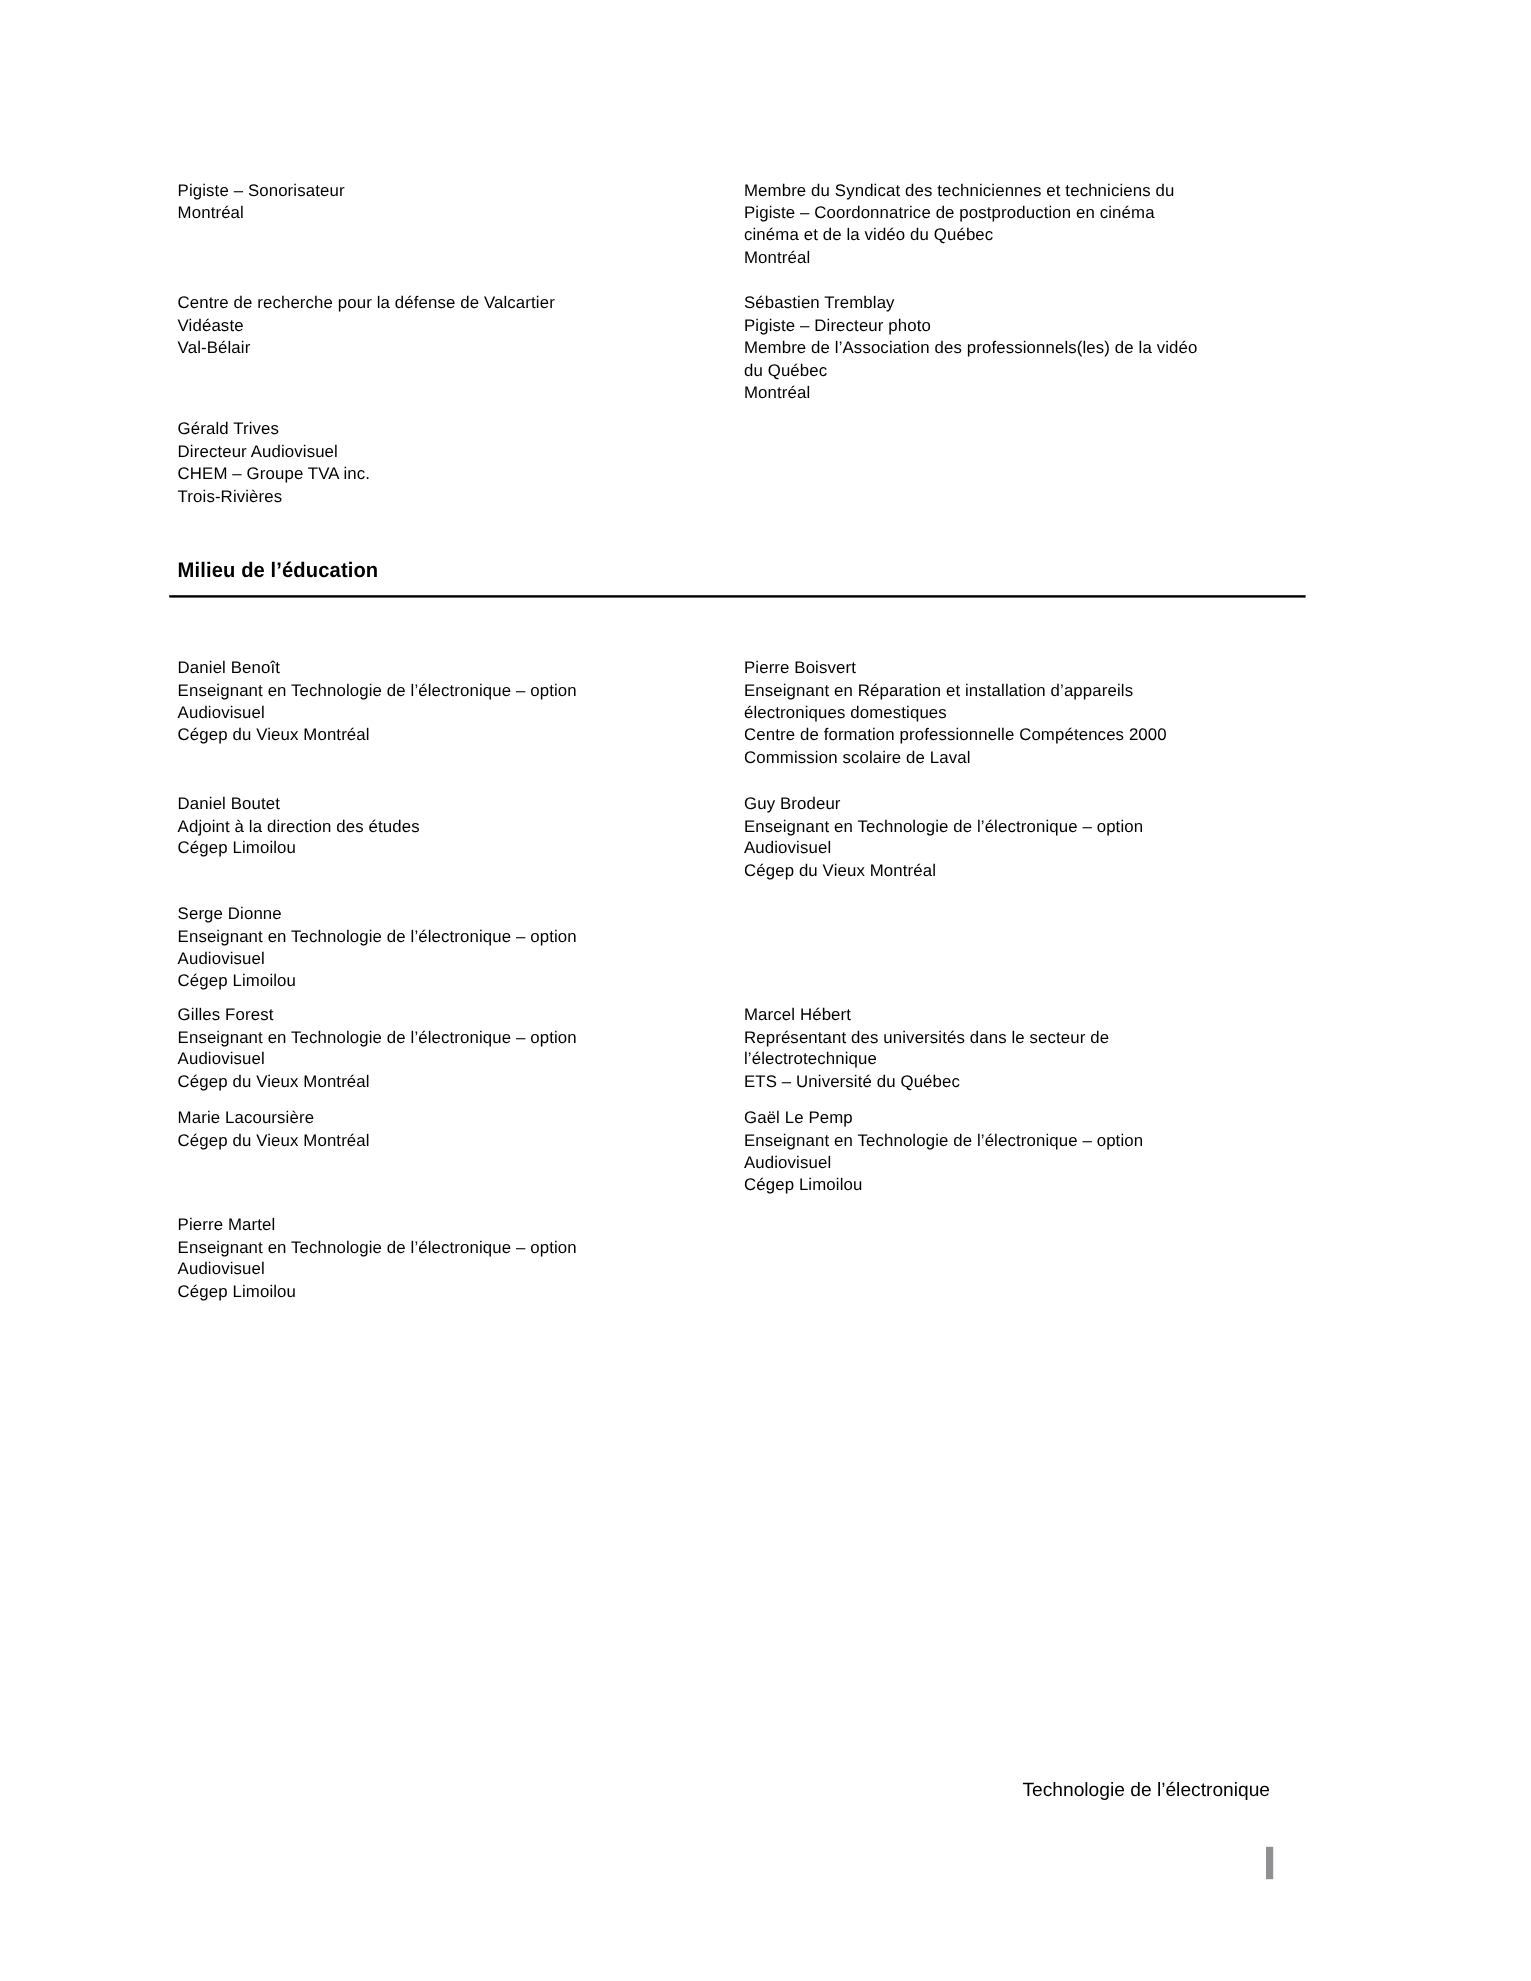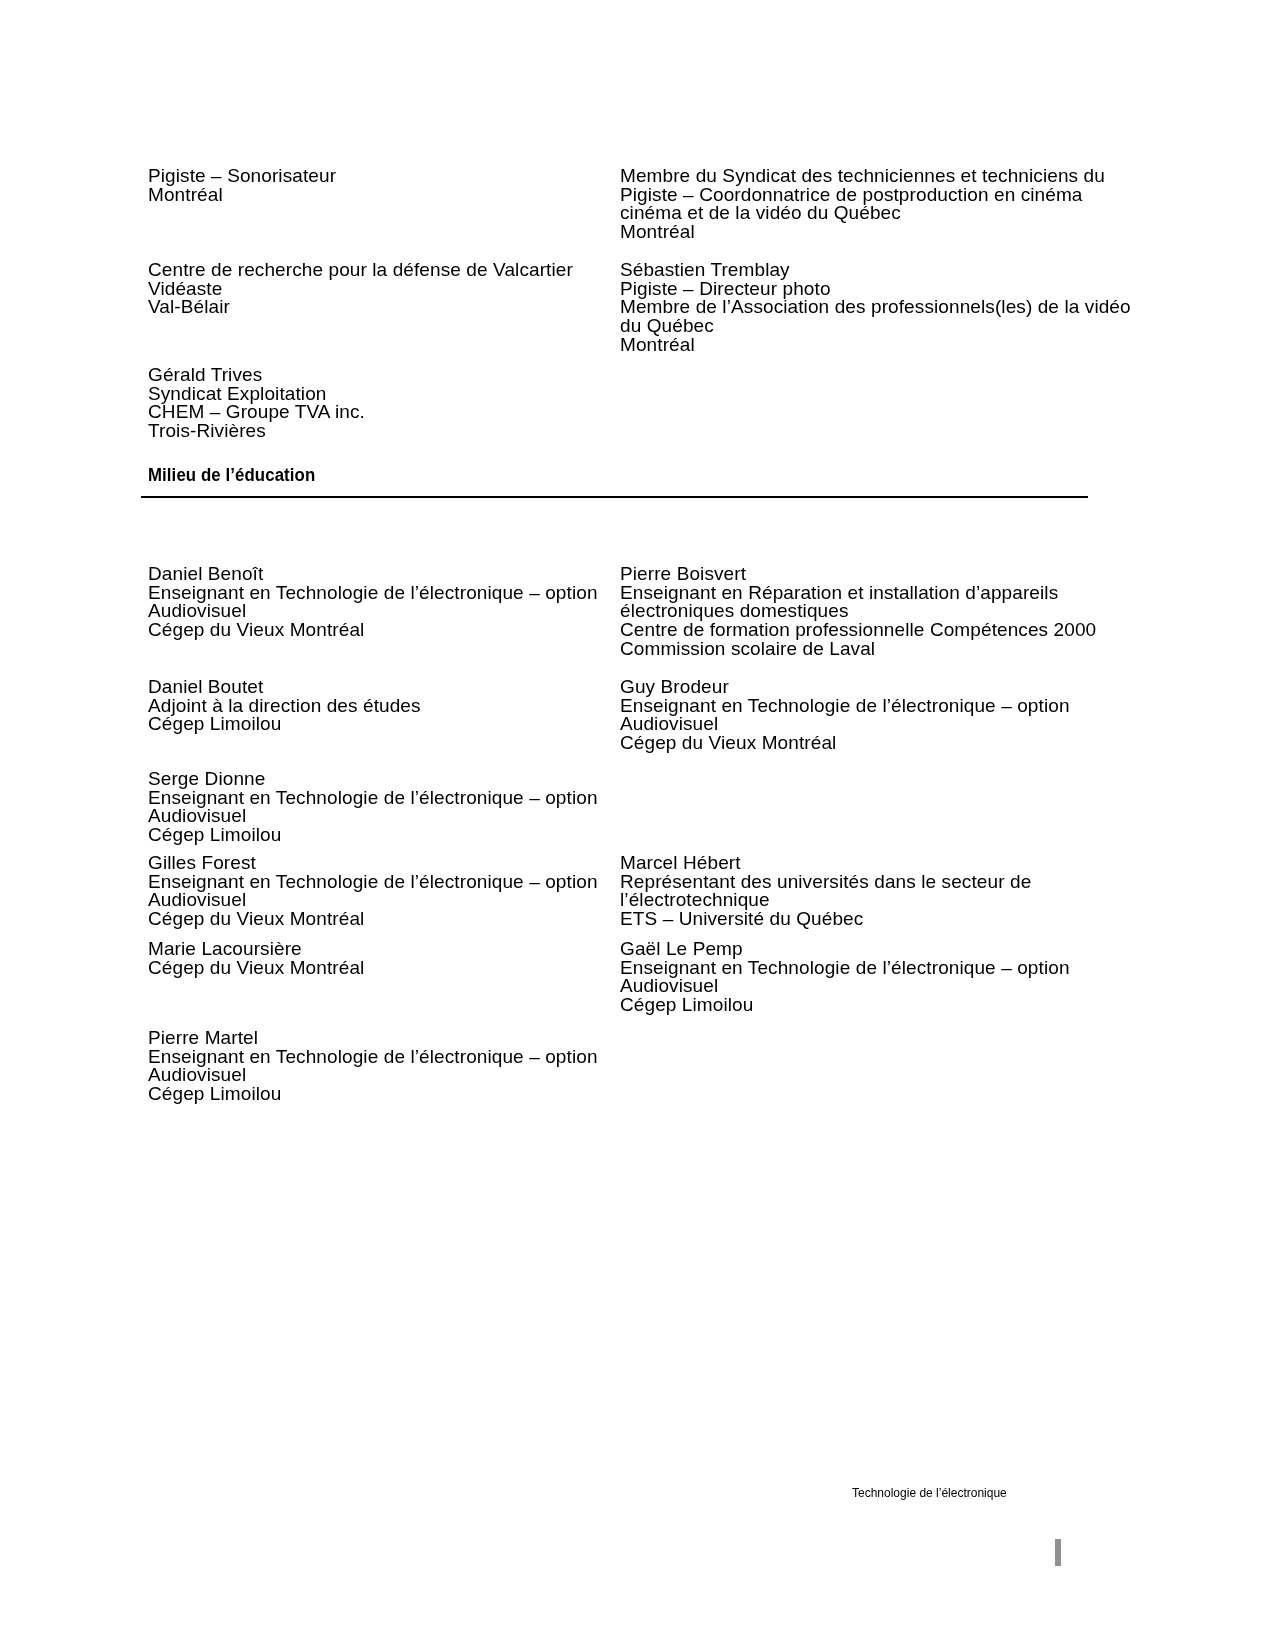--- a/index.html
+++ b/index.html
@@ -25,25 +25,24 @@
     width: 940px;
   }
   .row {
     position: absolute;
     left: 0;
     width: 100%;
     display: flex;
     align-items: flex-start;
   }
   .cell {
-    font-size: 19px;
+    font-size: 14px;
     line-height: 18.7px;
     letter-spacing: 0.1px;
     white-space: nowrap;
-    margin-top: 18px;
   }
   .cell.left  { width: 472px; flex: 0 0 472px; }
   .cell.right { flex: 1 1 auto; }
   .cell .line { white-space: nowrap; }
   .section-heading {
     position: absolute;
     left: 0;
     top: 315px;
     font-size: 17.5px;
     font-weight: bold;
@@ -57,21 +56,21 @@
     left: -7px;
     top: 347px;
     width: 947px;
     height: 0;
     border-top: 2px solid var(--rule);
   }
   .footer-label {
     position: absolute;
     left: 852px;
     top: 1486px;
-    font-size: 12px;
+    font-size: 16px;
     line-height: 14px;
     color: var(--text);
     white-space: nowrap;
   }
   .page-marker {
     position: absolute;
     left: 1055px;
     top: 1539px;
     width: 6px;
     height: 27px;
@@ -105,21 +104,21 @@
         <div class="line">Sébastien Tremblay</div>
         <div class="line">Pigiste – Directeur photo</div>
         <div class="line">Membre de l’Association des professionnels(les) de la vidéo</div>
         <div class="line">du Québec</div>
         <div class="line">Montréal</div>
       </div>
   </section>
   <section class="row" style="top:199px">
     <div class="cell left">
         <div class="line">Gérald Trives</div>
-        <div class="line">Syndicat Exploitation</div>
+        <div class="line">Directeur Audiovisuel</div>
         <div class="line">CHEM – Groupe TVA inc.</div>
         <div class="line">Trois-Rivières</div>
       </div>
     <div class="cell right"></div>
   </section>
 
   <h2 class="section-heading">Milieu de l’éducation</h2>
   <div class="heading-rule"></div>
 
   <section class="row" style="top:398px">

